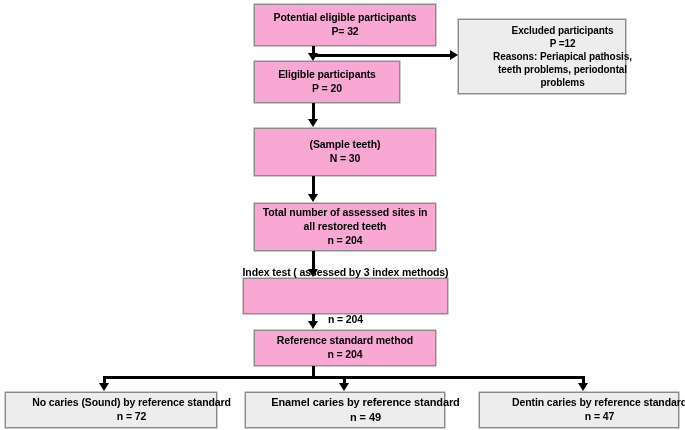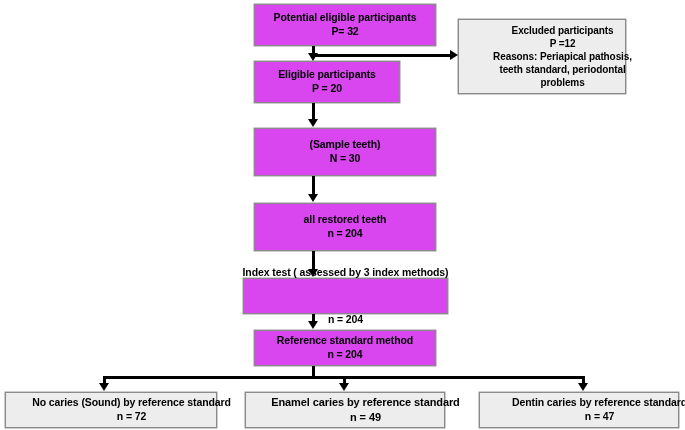--- a/index.html
+++ b/index.html
@@ -30,21 +30,21 @@
     font-weight: bold;
     color: #000000;
     letter-spacing: -0.1px;
     line-height: 1.32;
     padding: 2px 4px;
   }
   .node .ln {
     display: block;
     white-space: nowrap;
   }
-  .fill-dark { background: #d946ef; text-align: right; }
+  .fill-dark { background: #f9a8d4; text-align: right; }
   .fill-light { background: #ededed; padding-left: 45px; }
 
   
   .vline {
     position: absolute;
     background: #000000;
   }
   .hline {
     position: absolute;
     background: #000000;
@@ -73,35 +73,36 @@
 
   <div class="node fill-dark" style="left:254px; top:4px; width:182px; height:42px; font-size:10.5px;">
     <span class="ln">Potential eligible participants</span>
     <span class="ln">P= 32</span>
   </div>
 
   <div class="node fill-light" style="left:458px; top:19px; width:168px; height:75px; font-size:10px;">
     <span class="ln">Excluded participants</span>
     <span class="ln">P =12</span>
     <span class="ln">Reasons: Periapical pathosis,</span>
-    <span class="ln">teeth standard, periodontal</span>
+    <span class="ln">teeth problems, periodontal</span>
     <span class="ln">problems</span>
   </div>
 
   <div class="node fill-dark" style="left:254px; top:61px; width:146px; height:42px; font-size:10.5px;">
     <span class="ln">Eligible participants</span>
     <span class="ln">P = 20</span>
   </div>
 
   <div class="node fill-dark" style="left:254px; top:128px; width:182px; height:48px; font-size:10.5px;">
     <span class="ln">(Sample teeth)</span>
     <span class="ln">N = 30</span>
   </div>
 
   <div class="node fill-dark" style="left:254px; top:203px; width:182px; height:48px; font-size:10.5px;">
+    <span class="ln">Total number of assessed sites in</span>
     <span class="ln">all restored teeth</span>
     <span class="ln">n = 204</span>
   </div>
 
   <div class="node fill-dark" style="left:243px; top:278px; width:205px; height:36px; font-size:10.5px;gap:33px;">
     <span class="ln">Index test ( assessed by 3 index methods)</span>
     <span class="ln">n = 204</span>
   </div>
 
   <div class="node fill-dark" style="left:254px; top:330px; width:182px; height:36px; font-size:10.5px;">

